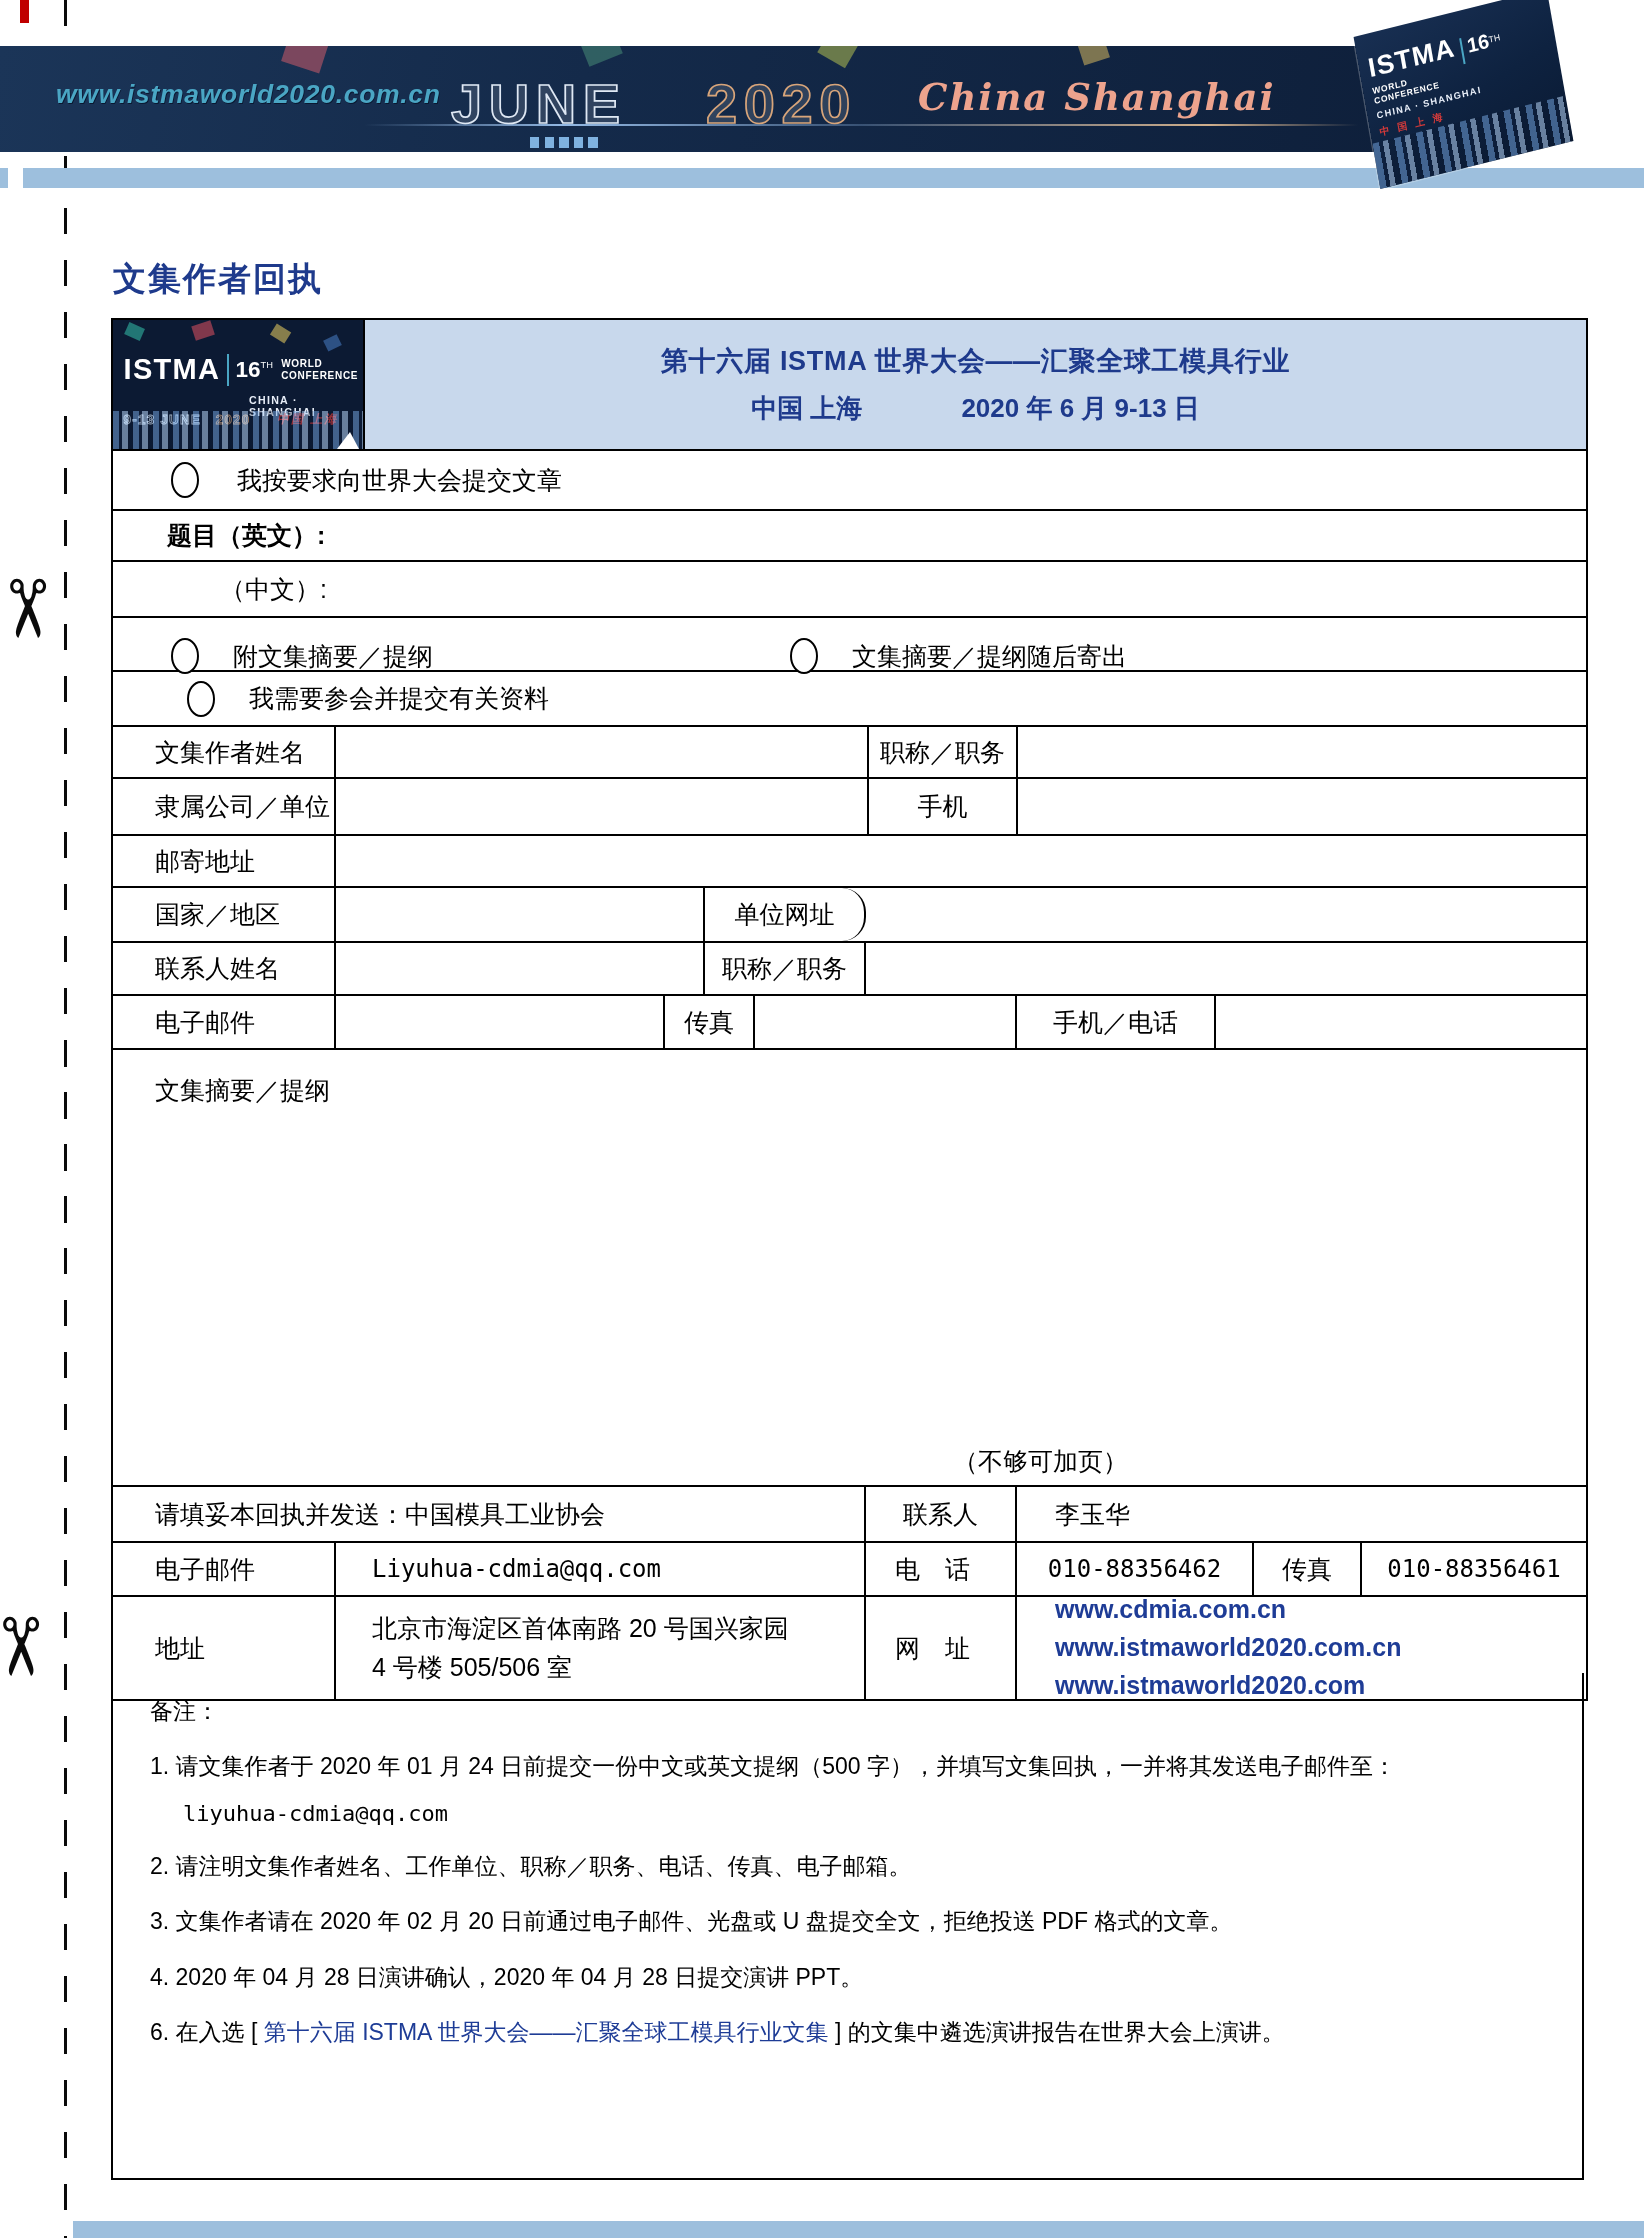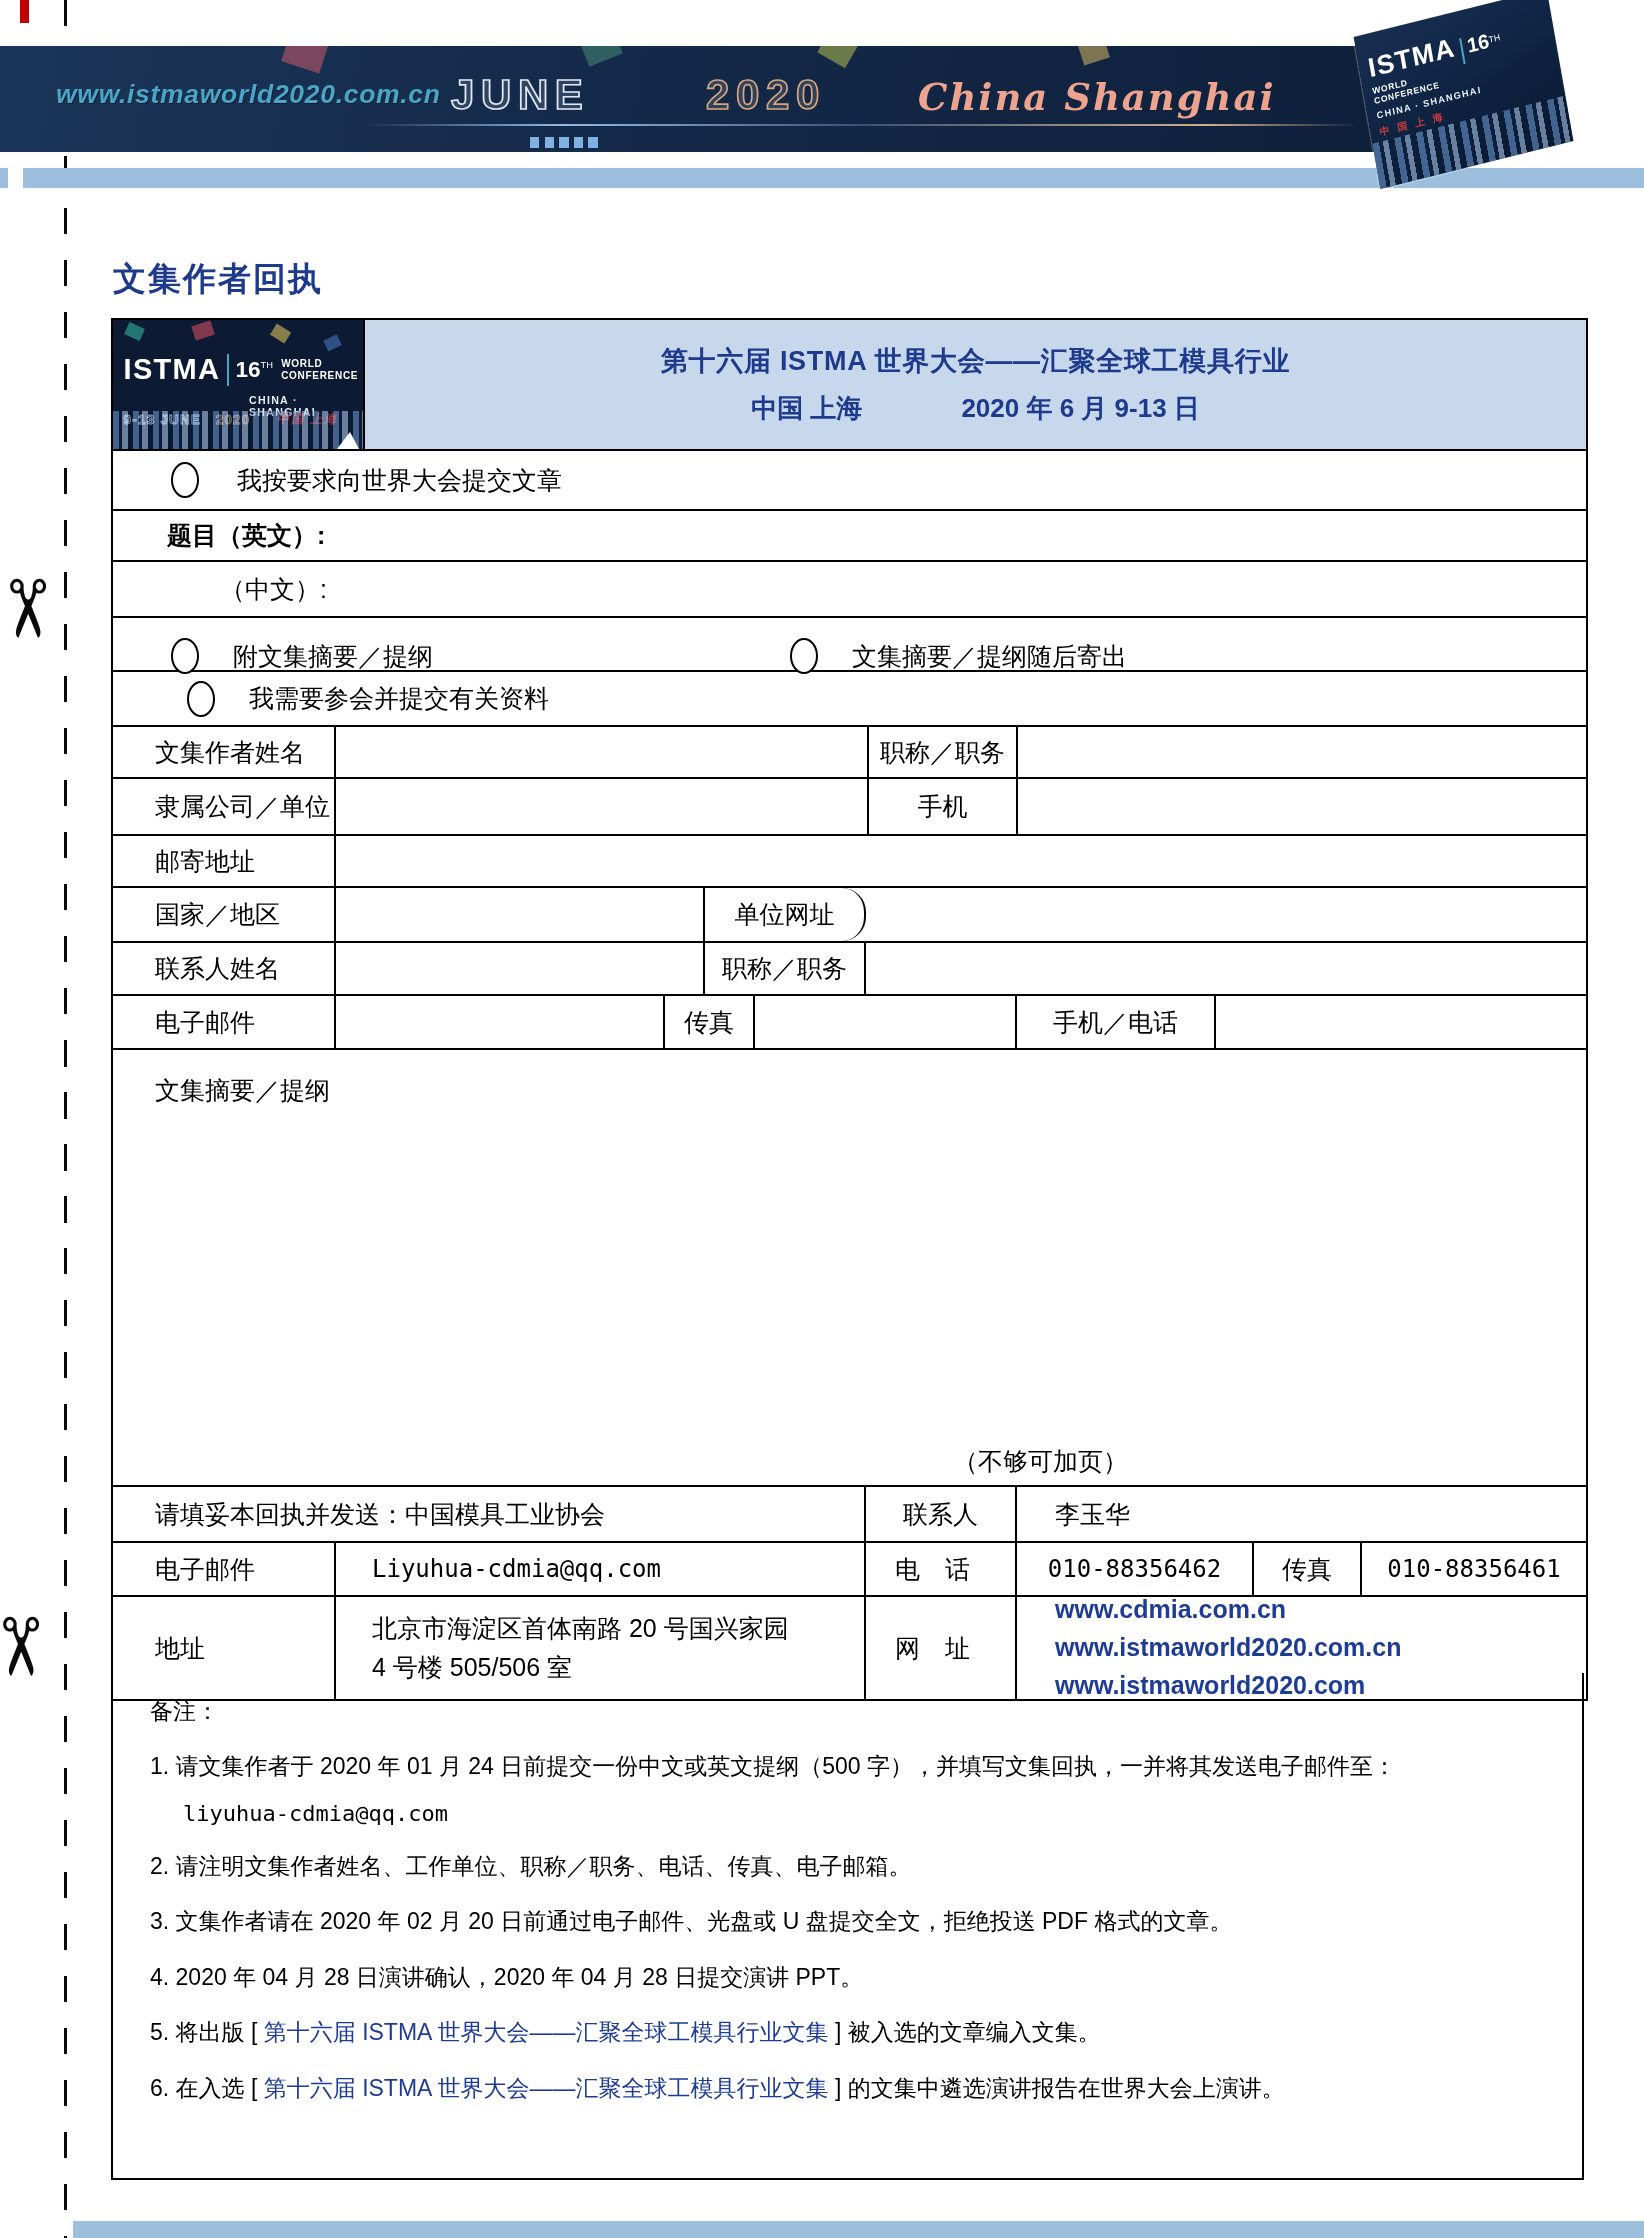--- a/index.html
+++ b/index.html
@@ -12,21 +12,21 @@
   .scissors{position:absolute;font-family:"DejaVu Sans",sans-serif;font-size:80px;color:#0a0a0a;
     transform:rotate(90deg);line-height:1;}
   .redmark{position:absolute;left:20px;top:0;width:8.6px;height:22.5px;background:#c00000;}
 
   
   .banner{position:absolute;left:0;top:46px;width:1458px;height:106px;
     background:linear-gradient(100deg,#1b3558 0%,#142a4a 40%,#0e1f3a 100%);overflow:hidden;}
   .banner-url{position:absolute;left:56px;top:33px;font-size:26.5px;font-weight:bold;font-style:italic;
     color:#4aa6c4;text-shadow:0.7px 0.7px 0 #0a1830;letter-spacing:0.7px;}
   .outline-txt{color:rgba(255,255,255,0.12);-webkit-text-stroke:1.7px #dfe8f4;font-weight:bold;
-    letter-spacing:6.6px;font-size:42px;position:absolute;top:25px;}
+    letter-spacing:6.6px;font-size:56px;position:absolute;top:25px;}
   .outline-2020{-webkit-text-stroke:1.7px #d8a57a;}
   .banner-script{position:absolute;top:29px;font-family:"DejaVu Serif","Liberation Serif",serif;
     font-style:italic;font-weight:bold;font-size:37px;color:#eda38d;letter-spacing:2px;}
   .flare{position:absolute;top:78px;left:364px;width:994px;height:2px;
     background:linear-gradient(90deg,transparent,rgba(170,210,255,.85) 20%,rgba(170,210,255,.25) 50%,rgba(255,210,160,.8) 85%,transparent);}
   .confetti{position:absolute;opacity:.65;}
   .pixels{position:absolute;left:530px;top:91px;width:73px;height:10.6px;
     background:repeating-linear-gradient(90deg,#7fb2e0 0 9.3px,transparent 9.3px 14.6px);}
 
   
@@ -333,22 +333,19 @@
   </div>
 
   <div class="notesbox">
     <div class="note-line">备注：</div>
     <div class="note-line">1.  请文集作者于 2020 年 01 月 24 日前提交一份中文或英文提纲（500 字），并填写文集回执，一并将其发送电子邮件至：</div>
     <div class="note-sub mono">liyuhua-cdmia@qq.com</div>
     <div class="note-line">2.  请注明文集作者姓名、工作单位、职称／职务、电话、传真、电子邮箱。</div>
     <div class="note-line">3.  文集作者请在 2020 年 02 月 20 日前通过电子邮件、光盘或 U 盘提交全文，拒绝投送 PDF 格式的文章。</div>
     <div class="note-line">4.  2020 年 04 月 28 日演讲确认，2020 年 04 月 28 日提交演讲 PPT。</div>
     <div class="note-line">
-      <span>5.  将出版 [ </span><span class="bluespan">第十六届 ISTMA 世界大会——汇聚全球工模具行业文集</span><span> ] 被入选的文章编入文集。</span>
-    </div>
-    <div class="note-line">
       <span>6.  在入选 [ </span><span class="bluespan">第十六届 ISTMA 世界大会——汇聚全球工模具行业文集</span><span> ] 的文集中遴选演讲报告在世界大会上演讲。</span>
     </div>
   </div>
 
   <div class="bluebar-bottom"></div>
 </div>
 
 
 </body></html>

